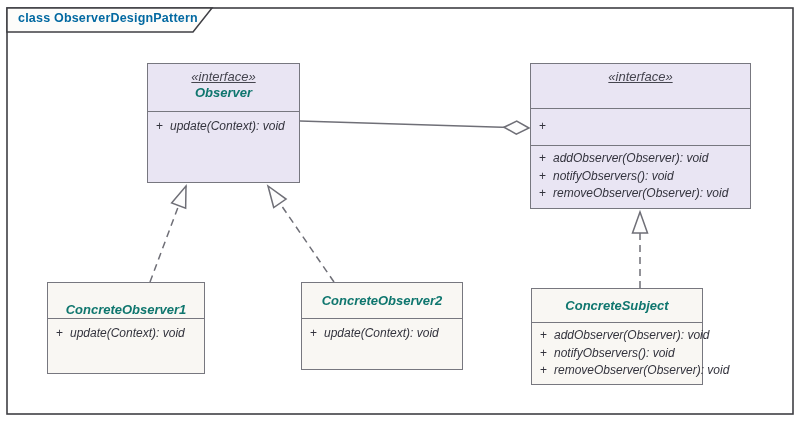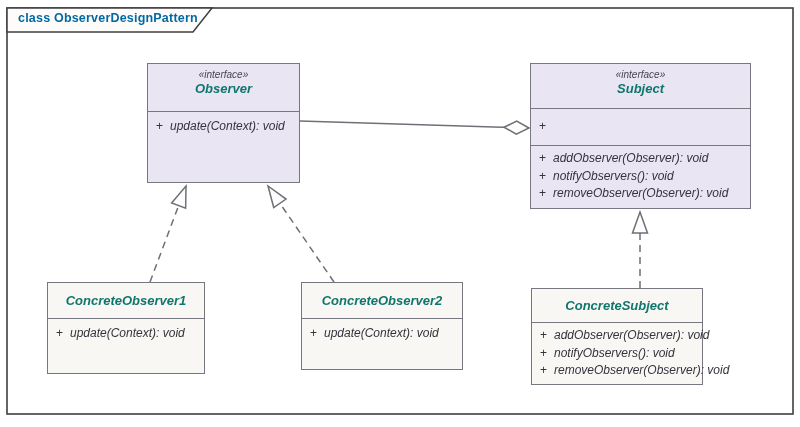--- a/index.html
+++ b/index.html
@@ -18,21 +18,21 @@
 
   .uml-class {
     position:absolute; box-sizing:border-box;
     background:#f9f7f3; border:1.4px solid #77777f;
     display:flex; flex-direction:column;
     color:#33333d; font-style:italic;
   }
   .uml-class.interface { background:#e9e5f3; }
 
   .hdr { text-align:center; padding-top:5px; box-sizing:border-box; }
-  .stereo { font-size:10px; color:#45454f; }
+  .stereo { font-size:13px; color:#45454f;text-decoration:underline; }
   .cname  { font-size:13px; font-weight:bold; color:#0f766e; margin-top:1px; }
 
   .compartment { box-sizing:border-box; border-top:1px solid #77777f; flex:1 1 auto; }
   .compartment .member {
     display:flex; align-items:baseline;
     font-size:12px; line-height:17.5px; color:#33333d;
     padding:0 4px 0 8px; white-space:nowrap;
   }
   .compartment .member .vis { width:14px; flex:0 0 14px; font-style:normal; }
   .pad-tall { padding-top:6px; }
@@ -78,21 +78,20 @@
       <div class="member">
         <span class="vis">+</span>
         <span>update(Context): void</span>
       </div>
     </div>
   </div>
 
   <div class="uml-class interface" style="left:530px; top:63px; width:221px; height:146px;">
     <div class="hdr" style="height:44px;">
       <div class="stereo">«interface»</div>
-      <div class="cname">Subject</div>
     </div>
     <div class="compartment pad-attr" style="flex:0 0 37px;">
       <div class="member">
         <span class="vis">+</span>
       </div>
     </div>
     <div class="compartment pad-ops">
       <div class="member">
         <span class="vis">+</span>
         <span>addObserver(Observer): void</span>
@@ -103,21 +102,21 @@
       </div>
       <div class="member">
         <span class="vis">+</span>
         <span>removeObserver(Observer): void</span>
       </div>
     </div>
   </div>
 
   <div class="uml-class" style="left:47px; top:282px; width:158px; height:92px;">
     <div class="hdr" style="height:35px;">
-      <div class="cname" style="margin-top:5px;">ConcreteObserver1</div>
+      <div class="cname" style="margin-top:14px;">ConcreteObserver1</div>
     </div>
     <div class="compartment pad-tall">
       <div class="member">
         <span class="vis">+</span>
         <span>update(Context): void</span>
       </div>
     </div>
   </div>
 
   <div class="uml-class" style="left:301px; top:282px; width:162px; height:88px;justify-content:center;">

